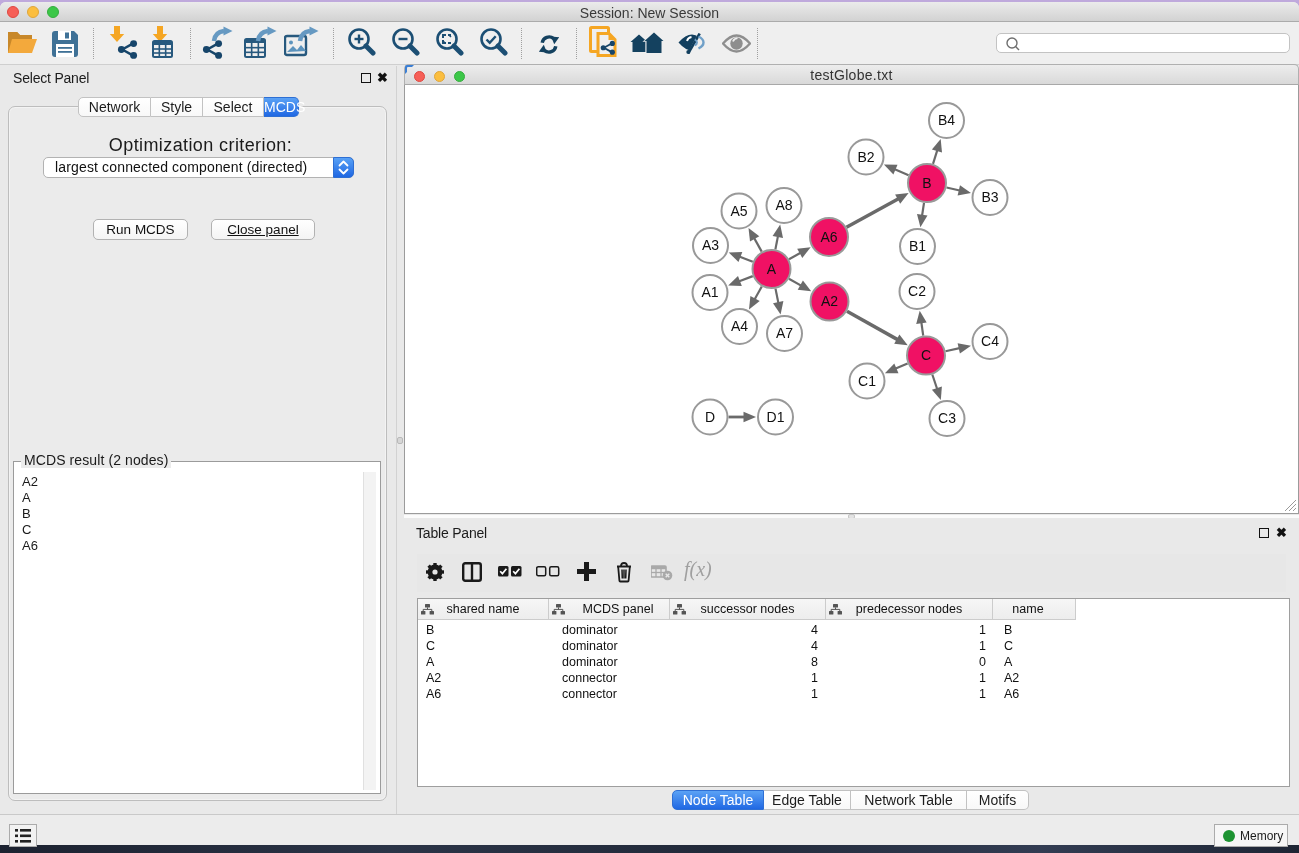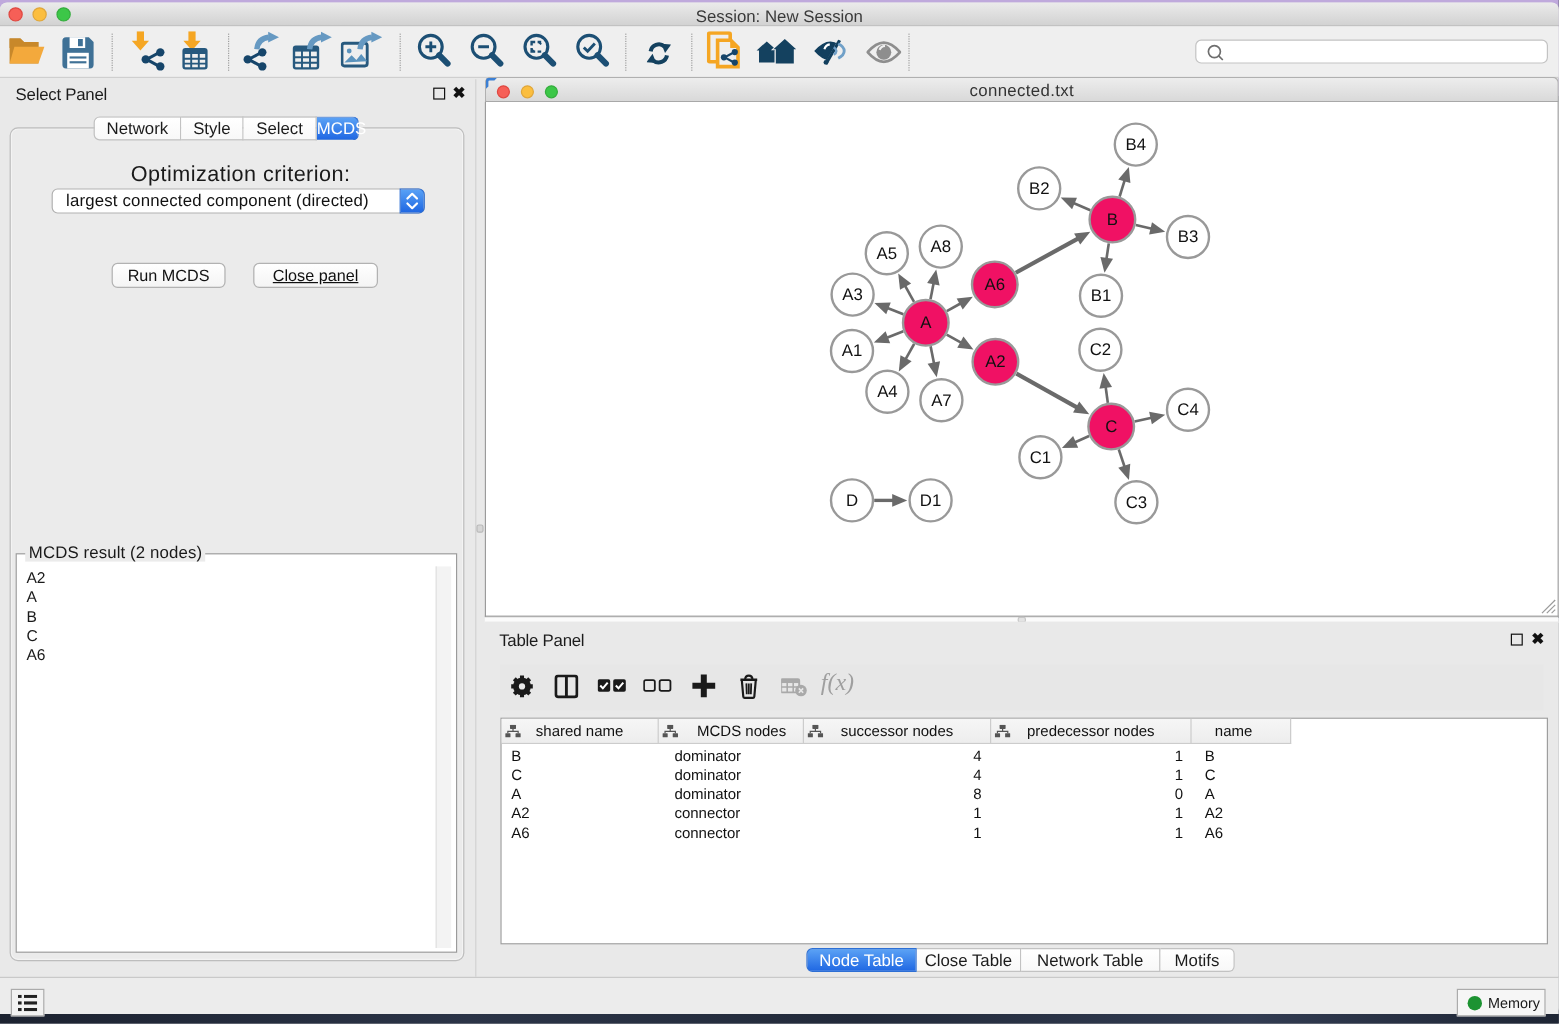--- a/index.html
+++ b/index.html
@@ -276,21 +276,21 @@
   <div id="vsplithandle"></div>
 
   <div id="netwin">
     <div id="nettitle">
       <svg width="10" height="10" viewBox="0 0 10 10" style="position:absolute;left:0;top:0;">
           <path d="M0 9 V2 Q0 0 2 0 H9 L7 2 H3 Q2 2 2 3 V7 Z" fill="#3b7fd4"></path>
         </svg>
       <div class="tl" style="left:9px;top:6px;width:11px;height:11px;background:#f65f57;border:0.5px solid #df4841;"></div>
       <div class="tl" style="left:29px;top:6px;width:11px;height:11px;background:#fbbe3f;border:0.5px solid #e0a63a;"></div>
       <div class="tl" style="left:49px;top:6px;width:11px;height:11px;background:#3cc748;border:0.5px solid #35ad3e;"></div>
-      <div class="title">connected.txt</div>
+      <div class="title">testGlobe.txt</div>
     </div>
     <div id="netcanvas">
       <svg width="893" height="428" viewBox="0 0 893 428">
         <g stroke="#6a6a6a" fill="#6a6a6a">
         <line x1="347.8" y1="191.1" x2="333.0" y2="196.8" stroke-width="2.2"></line>
         <polygon points="323.2,200.5 333.0,191.1 336.8,201.0" stroke="none"></polygon>
         <line x1="383.9" y1="193.8" x2="397.0" y2="201.1" stroke-width="2.2"></line>
         <polygon points="406.2,206.2 392.7,204.7 397.9,195.5" stroke="none"></polygon>
         <line x1="347.8" y1="176.8" x2="333.5" y2="171.3" stroke-width="2.2"></line>
         <polygon points="323.7,167.5 337.3,167.1 333.5,176.9" stroke="none"></polygon>
@@ -455,21 +455,21 @@
           </div>
         <div class="th" style="left:131px;width:121px;">
             <svg width="13" height="12" viewBox="0 0 13 12" style="position:absolute;left:3px;top:5px;">
               <g fill="#555">
 <rect x="4" y="0" width="5" height="3.4" rx="0.5"></rect>
 <rect x="0" y="7" width="4.4" height="3.4" rx="0.5"></rect>
                 <rect x="8.6" y="7" width="4.4" height="3.4" rx="0.5"></rect>
 <path d="M6.5 3.4 v2 M2.2 7 v-1.6 h8.6 v1.6" fill="none" stroke="#555" stroke-width="1"></path>
               </g>
             </svg>
-            <div class="ht" style="left:9px;right:-9px;">MCDS nodes</div>
+            <div class="ht" style="left:9px;right:-9px;">MCDS panel</div>
           </div>
         <div class="th" style="left:252px;width:156px;">
             <svg width="13" height="12" viewBox="0 0 13 12" style="position:absolute;left:3px;top:5px;">
               <g fill="#555">
 <rect x="4" y="0" width="5" height="3.4" rx="0.5"></rect>
 <rect x="0" y="7" width="4.4" height="3.4" rx="0.5"></rect>
                 <rect x="8.6" y="7" width="4.4" height="3.4" rx="0.5"></rect>
 <path d="M6.5 3.4 v2 M2.2 7 v-1.6 h8.6 v1.6" fill="none" stroke="#555" stroke-width="1"></path>
               </g>
             </svg>
@@ -511,21 +511,21 @@
       <div class="td num" style="left:408px;top:72px;width:160px;">1</div>
       <div class="td" style="left:586px;top:72px;">A2</div>
       <div class="td" style="left:8px;top:88px;">A6</div>
       <div class="td" style="left:144px;top:88px;">connector</div>
       <div class="td num" style="left:252px;top:88px;width:148px;">1</div>
       <div class="td num" style="left:408px;top:88px;width:160px;">1</div>
       <div class="td" style="left:586px;top:88px;">A6</div>
     </div>
     <div class="seg" style="left:268px;top:272px;">
       <div class="sb sel" style="width:92px;">Node Table</div>
-      <div class="sb" style="width:87px;">Close Table</div>
+      <div class="sb" style="width:87px;">Edge Table</div>
       <div class="sb" style="width:116px;">Network Table</div>
       <div class="sb" style="width:62px;">Motifs</div>
     </div>
   </div>
 
   <div id="statusbar">
     <div id="listbtn">
       <svg width="16" height="14" viewBox="0 0 16 14" style="position:absolute;left:5px;top:4px;">
         <g fill="#222">
           <rect x="0" y="0" width="3" height="2.6"></rect>

